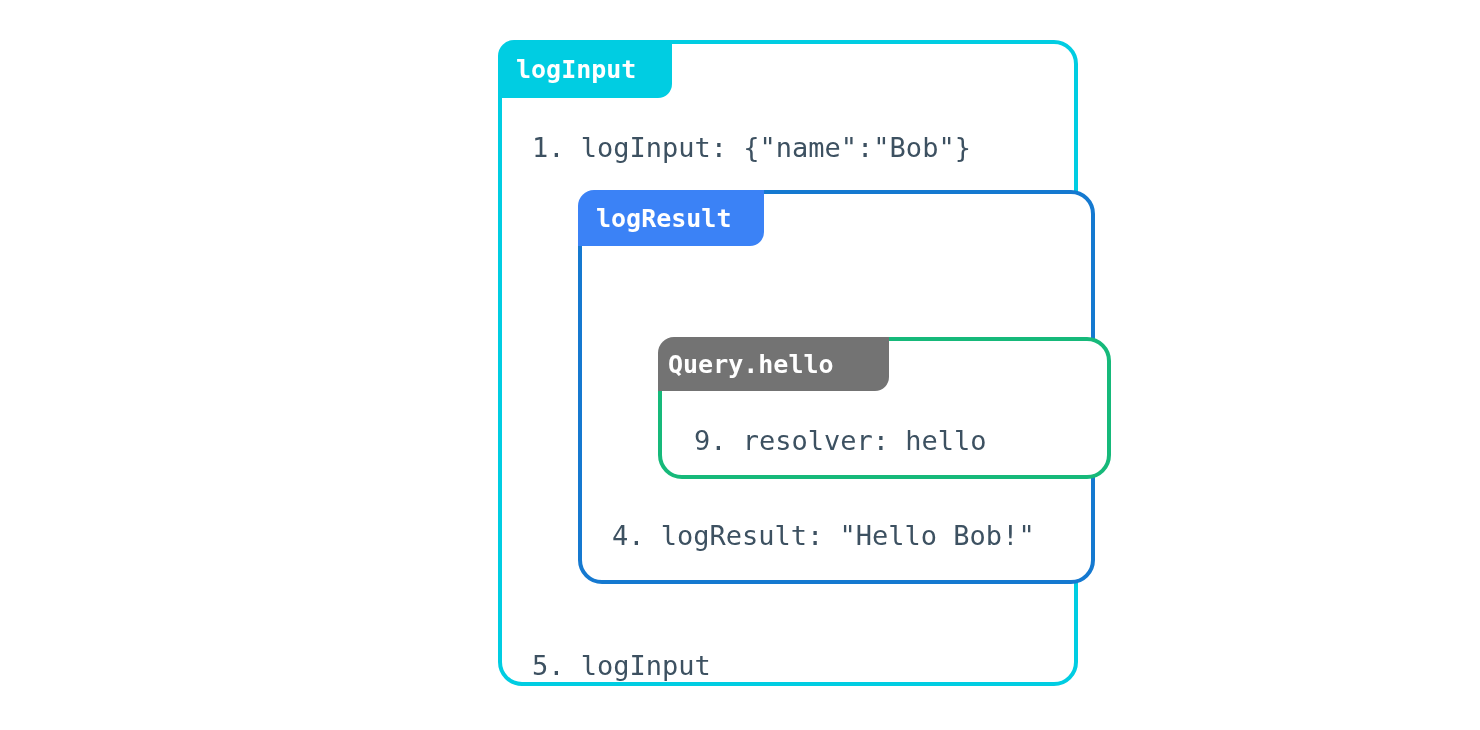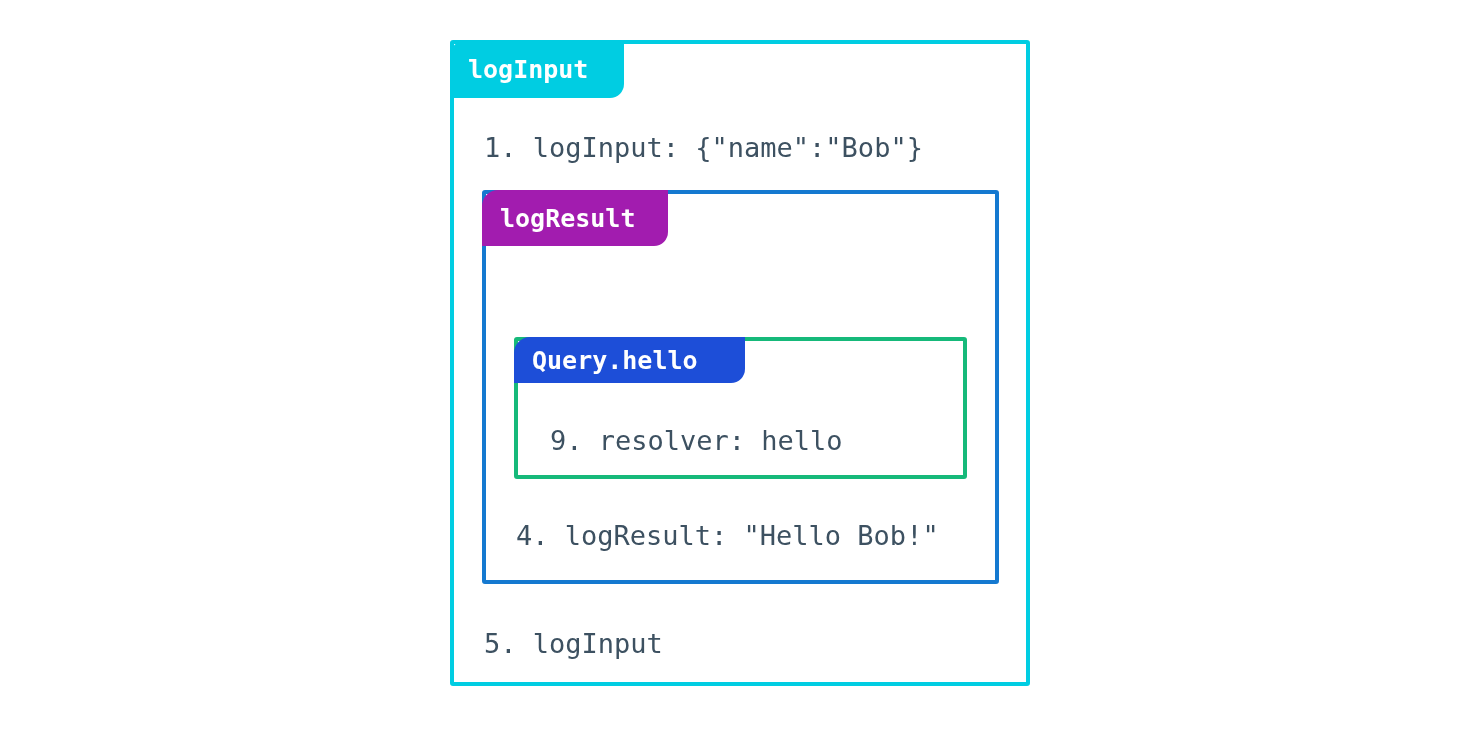--- a/index.html
+++ b/index.html
@@ -19,22 +19,23 @@
     width: 1480px;
     height: 730px;
   }
 
   
   .trace-box {
     position: absolute;
     box-sizing: border-box;
     border-style: solid;
     border-width: 4px;
-    border-radius: 3px;
+    border-radius: 24px;
     background: #ffffff;
+    margin-left: 48px;
   }
 
   .trace-badge {
     position: absolute;
     top: -4px;
     left: -4px;
     box-sizing: border-box;
     border-top-left-radius: 16px;
     border-bottom-right-radius: 14px;
     color: #ffffff;
@@ -71,59 +72,59 @@
     height: 58px;
     padding-left: 18px;
     background: #00cde2;
   }
   #line-1 {
     left: 30px;
     top: 90px;
   }
   #line-5 {
     left: 30px;
-    top: 586px;
+    top: 608px;
   }
 
   
   #box-logresult {
     left: 28px;
     top: 146px;
     width: 517px;
     height: 394px;
     border-color: #1579d0;
   }
   #badge-logresult {
     width: 186px;
     height: 56px;
     padding-left: 18px;
-    background: #a21caf;
+    background: #3b82f6;
   }
   #line-2 {
     left: 30px;
     top: 88px;
   }
   #line-4 {
     left: 30px;
     top: 328px;
   }
 
   
   #box-queryhello {
     left: 28px;
     top: 143px;
     width: 453px;
     height: 142px;
     border-color: #16b97a;
   }
   #badge-queryhello {
     width: 231px;
-    height: 46px;
-    padding-left: 18px;
-    background: #1d4ed8;
+    height: 54px;
+    padding-left: 10px;
+    background: #737373;
   }
   #line-3 {
     left: 32px;
     top: 86px;
   }
 </style>
 </head>
 <body>
 
 <div class="canvas">

